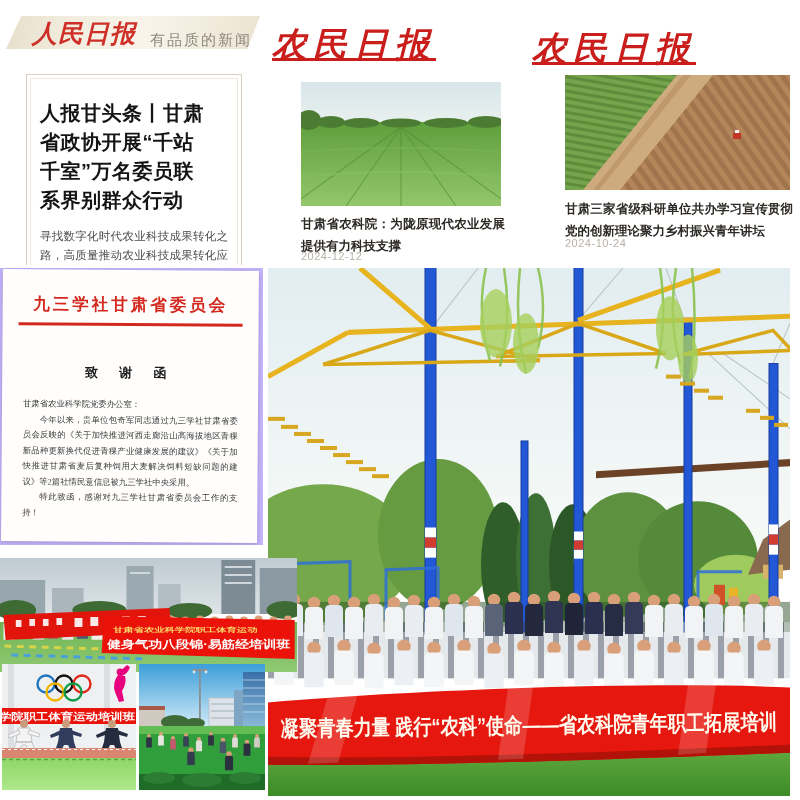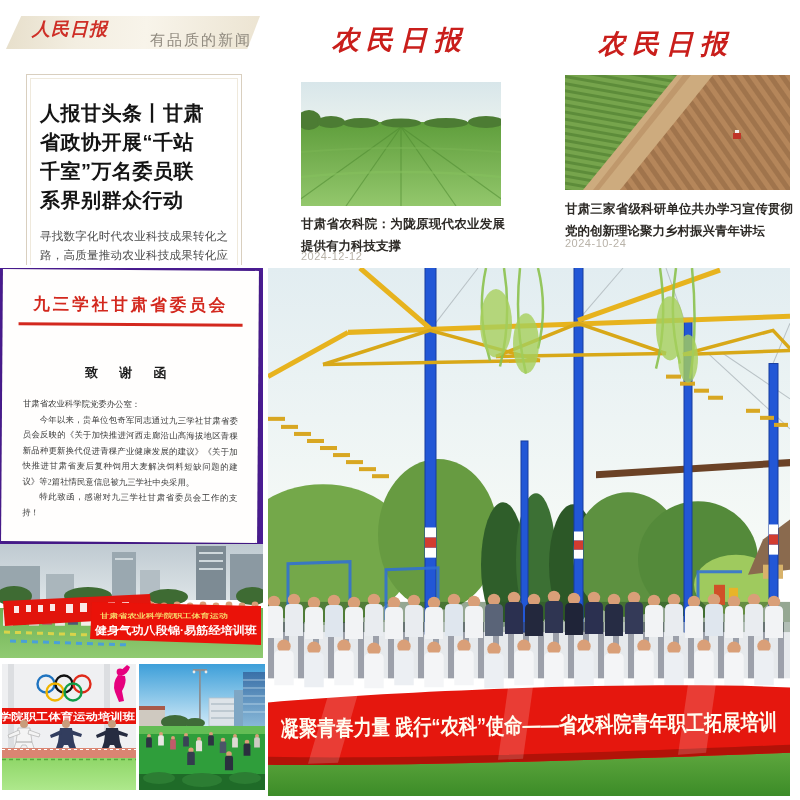--- a/index.html
+++ b/index.html
@@ -6,56 +6,56 @@
   .canvas{position:relative;width:800px;height:800px;background:#fff;overflow:hidden;
           font-family:"Liberation Sans",sans-serif;}
   section{position:absolute;background:#fff;overflow:hidden;}
 
   
   .p-rmrb{left:0;top:0;width:268px;height:265px;}
   .rmrb-band{position:absolute;top:16px;left:6px;right:8px;height:33px;
              background:linear-gradient(95deg,#e7dfcb 0%,#f3eee1 28%,#f8f4ea 55%,#ece4d2 100%);
              clip-path:polygon(0 100%,6% 0,100% 0,95% 100%);}
   .rmrb-logo{position:absolute;left:32px;top:17px;font-family:"Liberation Serif",serif;
-             font-style:italic;font-weight:bold;font-size:18px;color:#ce2f27;letter-spacing:1px;}
+             font-style:italic;font-weight:bold;font-size:25px;color:#ce2f27;letter-spacing:1px;}
   .rmrb-tagline{position:absolute;right:16px;top:31px;font-size:15px;color:#8f897e;letter-spacing:2px;}
   .rmrb-card{position:absolute;left:26px;top:74px;width:216px;height:260px;background:#fff;
              border:1px solid #d9cfbf;outline:1px solid #efe9dc;outline-offset:-5px;
              padding:24px 13px;box-sizing:border-box;}
   .rmrb-h{font-weight:bold;font-size:20px;line-height:29px;color:#141414;letter-spacing:.5px;}
   .rmrb-b{margin-top:12px;font-size:11.5px;line-height:19px;color:#4c4c4c;text-align:justify;}
 
   
   .p-nmrb1{left:272px;top:0;width:256px;height:265px;}
   .p-nmrb2{left:532px;top:0;width:268px;height:265px;}
-  .nmrb-logo{position:absolute;top:22px;left:0;right:0;text-align:center;
+  .nmrb-logo{position:absolute;top:22px;left:0;right:0;text-align:left;
              font-family:"Liberation Serif",serif;font-style:italic;font-weight:bold;
-             font-size:27px;color:#c91e1b;letter-spacing:7px;}
+             font-size:34px;color:#c91e1b;letter-spacing:7px;text-decoration:underline;}
   .nmrb-caption{position:absolute;font-family:"Liberation Serif",serif;font-weight:bold;
                 font-size:12.5px;line-height:22px;color:#2d2a26;text-align:justify;}
   .nmrb-date{position:absolute;font-size:11px;color:#b8b2a8;letter-spacing:.5px;}
   .pic{position:absolute;overflow:hidden;}
   .pic svg{display:block;width:100%;height:100%;}
 
   
-  .p-letter{left:0;top:268px;width:263px;height:277px;background:#4c1d95;}
+  .p-letter{left:0;top:268px;width:263px;height:277px;background:#c4b5fd;}
   .letter-page{position:absolute;left:2px;top:2px;right:5px;bottom:3px;background:#fffefd;
                transform:rotate(.4deg);box-shadow:0 1px 5px rgba(0,0,0,.22);}
   .letter-org{position:absolute;top:24px;left:0;right:0;text-align:center;color:#d3281e;
               font-family:"Liberation Serif",serif;font-weight:bold;font-size:16.5px;letter-spacing:3px;}
   .letter-rule{position:absolute;top:53px;left:16px;right:16px;height:2.5px;background:#d3281e;}
   .letter-title{position:absolute;top:94px;left:0;right:0;text-align:center;color:#1d1d1d;
                 font-family:"Liberation Serif",serif;font-weight:bold;font-size:13px;letter-spacing:9px;}
   .letter-body{position:absolute;top:127px;left:21px;right:20px;color:#3a3a3a;
                font-family:"Liberation Serif",serif;font-size:8.4px;line-height:15.5px;text-align:justify;}
   .letter-body .ind{text-indent:2em;}
 
   
   .p-main{left:268px;top:268px;width:522px;height:528px;text-align:right;}
-  .p-banner{left:0;top:544px;width:263px;height:114px;text-align:right;}
+  .p-banner{left:0;top:558px;width:297px;height:114px;text-align:right;}
   .p-taichi{left:2px;top:664px;width:134px;height:126px;text-align:center;}
   .p-field{left:139px;top:664px;width:126px;height:126px;}
   .p-main svg,.p-banner svg,.p-taichi svg,.p-field svg{display:block;width:100%;height:100%;}
   svg text{font-family:"Liberation Sans",sans-serif;font-weight:bold;}
 </style>
 </head>
 <body>
 
 <div class="canvas">
 

